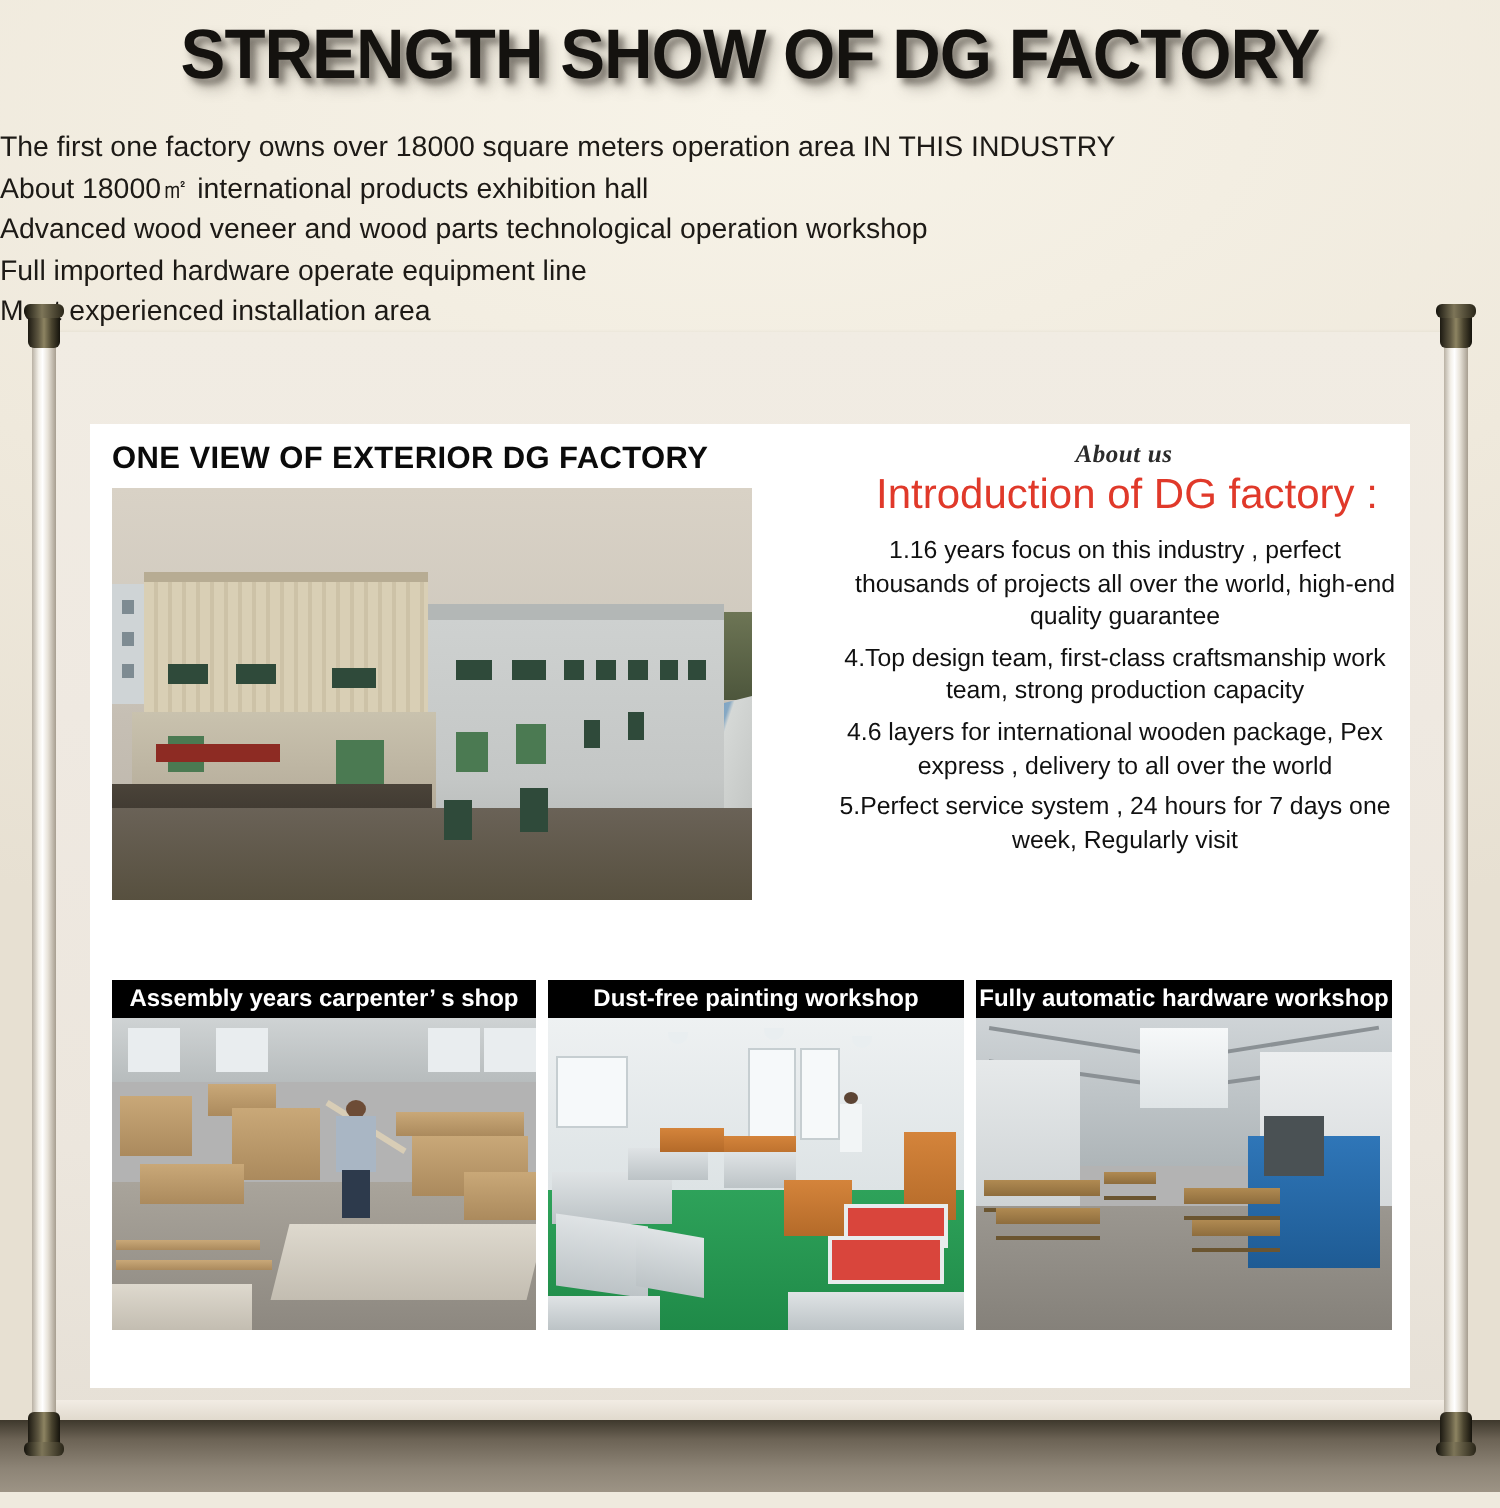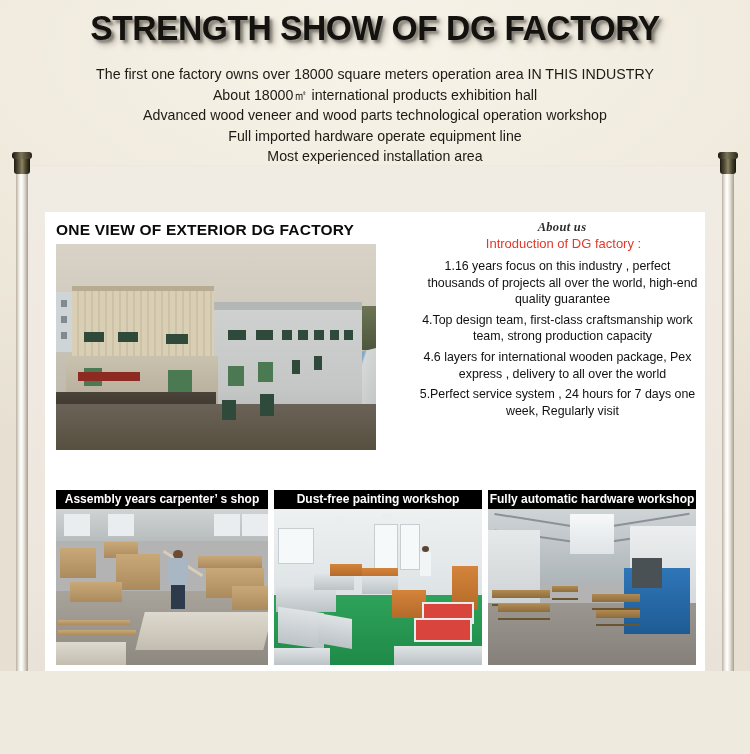--- a/index.html
+++ b/index.html
@@ -1,21 +1,21 @@
 <!DOCTYPE html>
 <html><head>
 <meta charset="utf-8">
 <style>
   html,body{margin:0;padding:0;}
   body{
     width:750px;height:754px;overflow:hidden;
     font-family:"Liberation Sans", sans-serif;
     background:#efeade;
   }
-  #stage{position:relative;width:750px;height:671px;overflow:hidden;
+  #stage{position:relative;width:750px;height:746px;overflow:hidden;
     background:
       radial-gradient(ellipse 900px 420px at 50% 8%, #f7f3e8 0%, #efe9dc 55%, #e7e0d2 100%);
   }
 
   
   .scroll-sheet{
     position:absolute;left:22px;top:166px;width:706px;height:544px;
     background:linear-gradient(180deg,#f1ece3 0%,#efe9e1 35%,#ece6dd 75%,#e6e0d6 100%);
     box-shadow:0 1px 2px rgba(120,110,95,.35);
   }
@@ -59,21 +59,21 @@
   
   .headline{
     position:absolute;left:0;top:8px;width:750px;text-align:center;
     font-family:"Liberation Sans", sans-serif;
     font-weight:bold;font-size:35px;letter-spacing:-0.5px;
     color:#14120f;
     transform:scaleX(.96);
     text-shadow:3px 3px 3px rgba(60,55,48,.55), 5px 5px 7px rgba(80,74,64,.35);
   }
   .subhead{
-    position:absolute;left:0;top:64px;width:750px;text-align:center;
+    position:absolute;left:0;top:64px;width:750px;text-align:left;
   }
   .subhead div{
     font-size:14.2px;color:#1d1a16;line-height:20.5px;
     font-family:"Liberation Sans", sans-serif;
   }
 
   
   .card{
     position:absolute;left:45px;top:212px;width:660px;height:482px;
     background:#ffffff;
@@ -120,21 +120,21 @@
   
   .intro{
     position:absolute;left:371px;top:2px;width:285px;text-align:center;
   }
   .about-us{
     font-family:"Liberation Serif", serif;
     font-style:italic;font-weight:bold;font-size:12.5px;color:#2b2b2b;
     padding:6px 0 1px 7px;letter-spacing:.3px;
   }
   .intro-title{
-    font-size:13px;color:#e0392a;padding:0 0 7px 10px;
+    font-size:21px;color:#e0392a;padding:0 0 7px 10px;
     font-family:"Liberation Sans", sans-serif;
   }
   .intro ol{margin:0;padding:0;list-style:none;}
   .intro li{
     font-size:12.4px;color:#111;line-height:16.6px;
     padding:0 2px 4px 0;
     text-indent:-10px;margin-left:10px;
     font-family:"Liberation Sans", sans-serif;
   }
 

